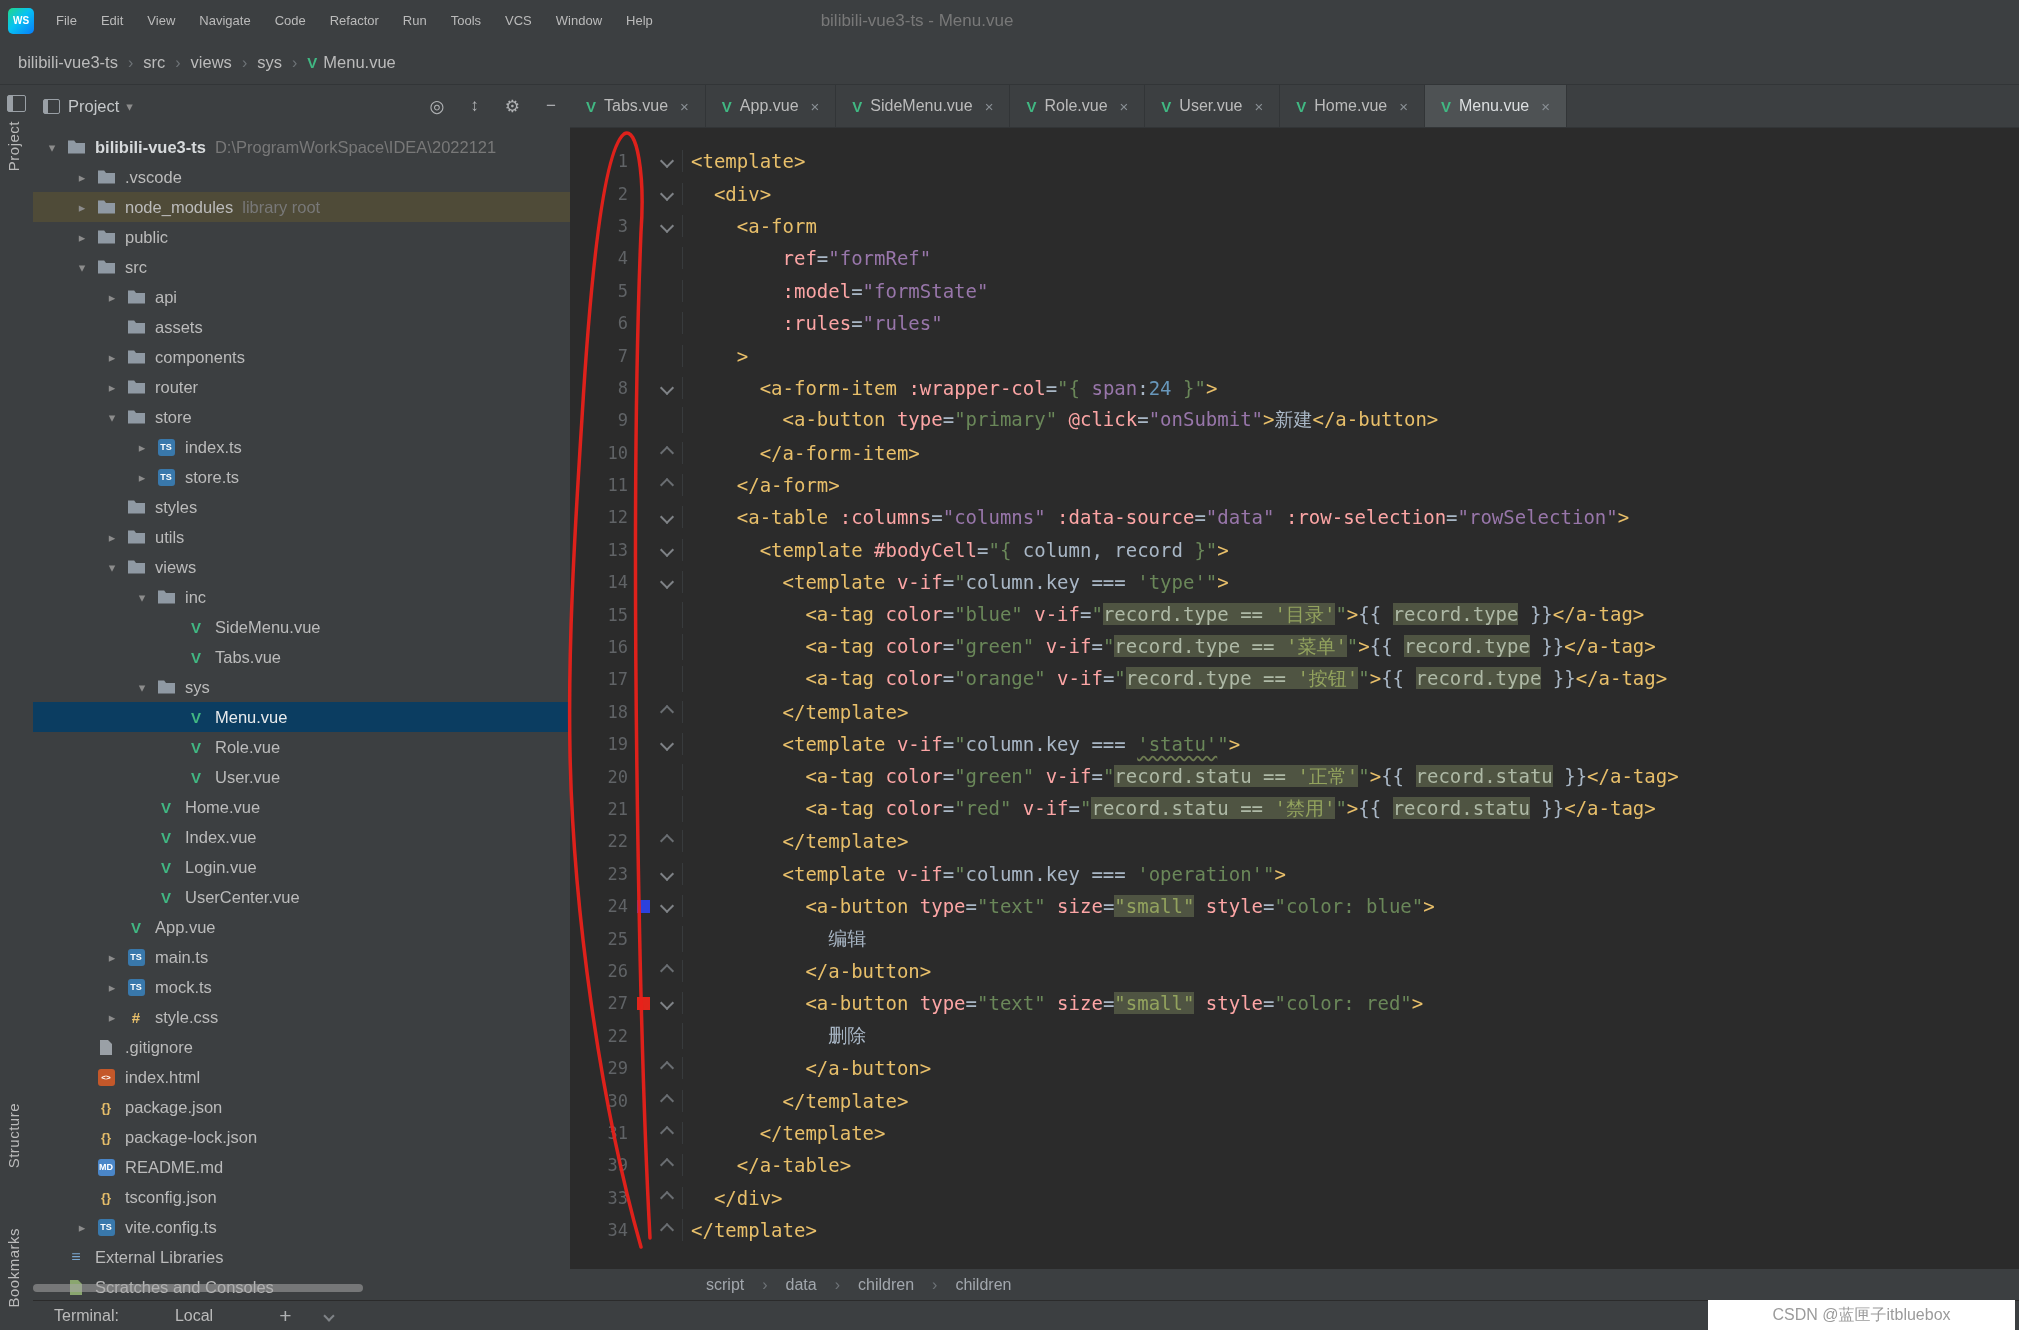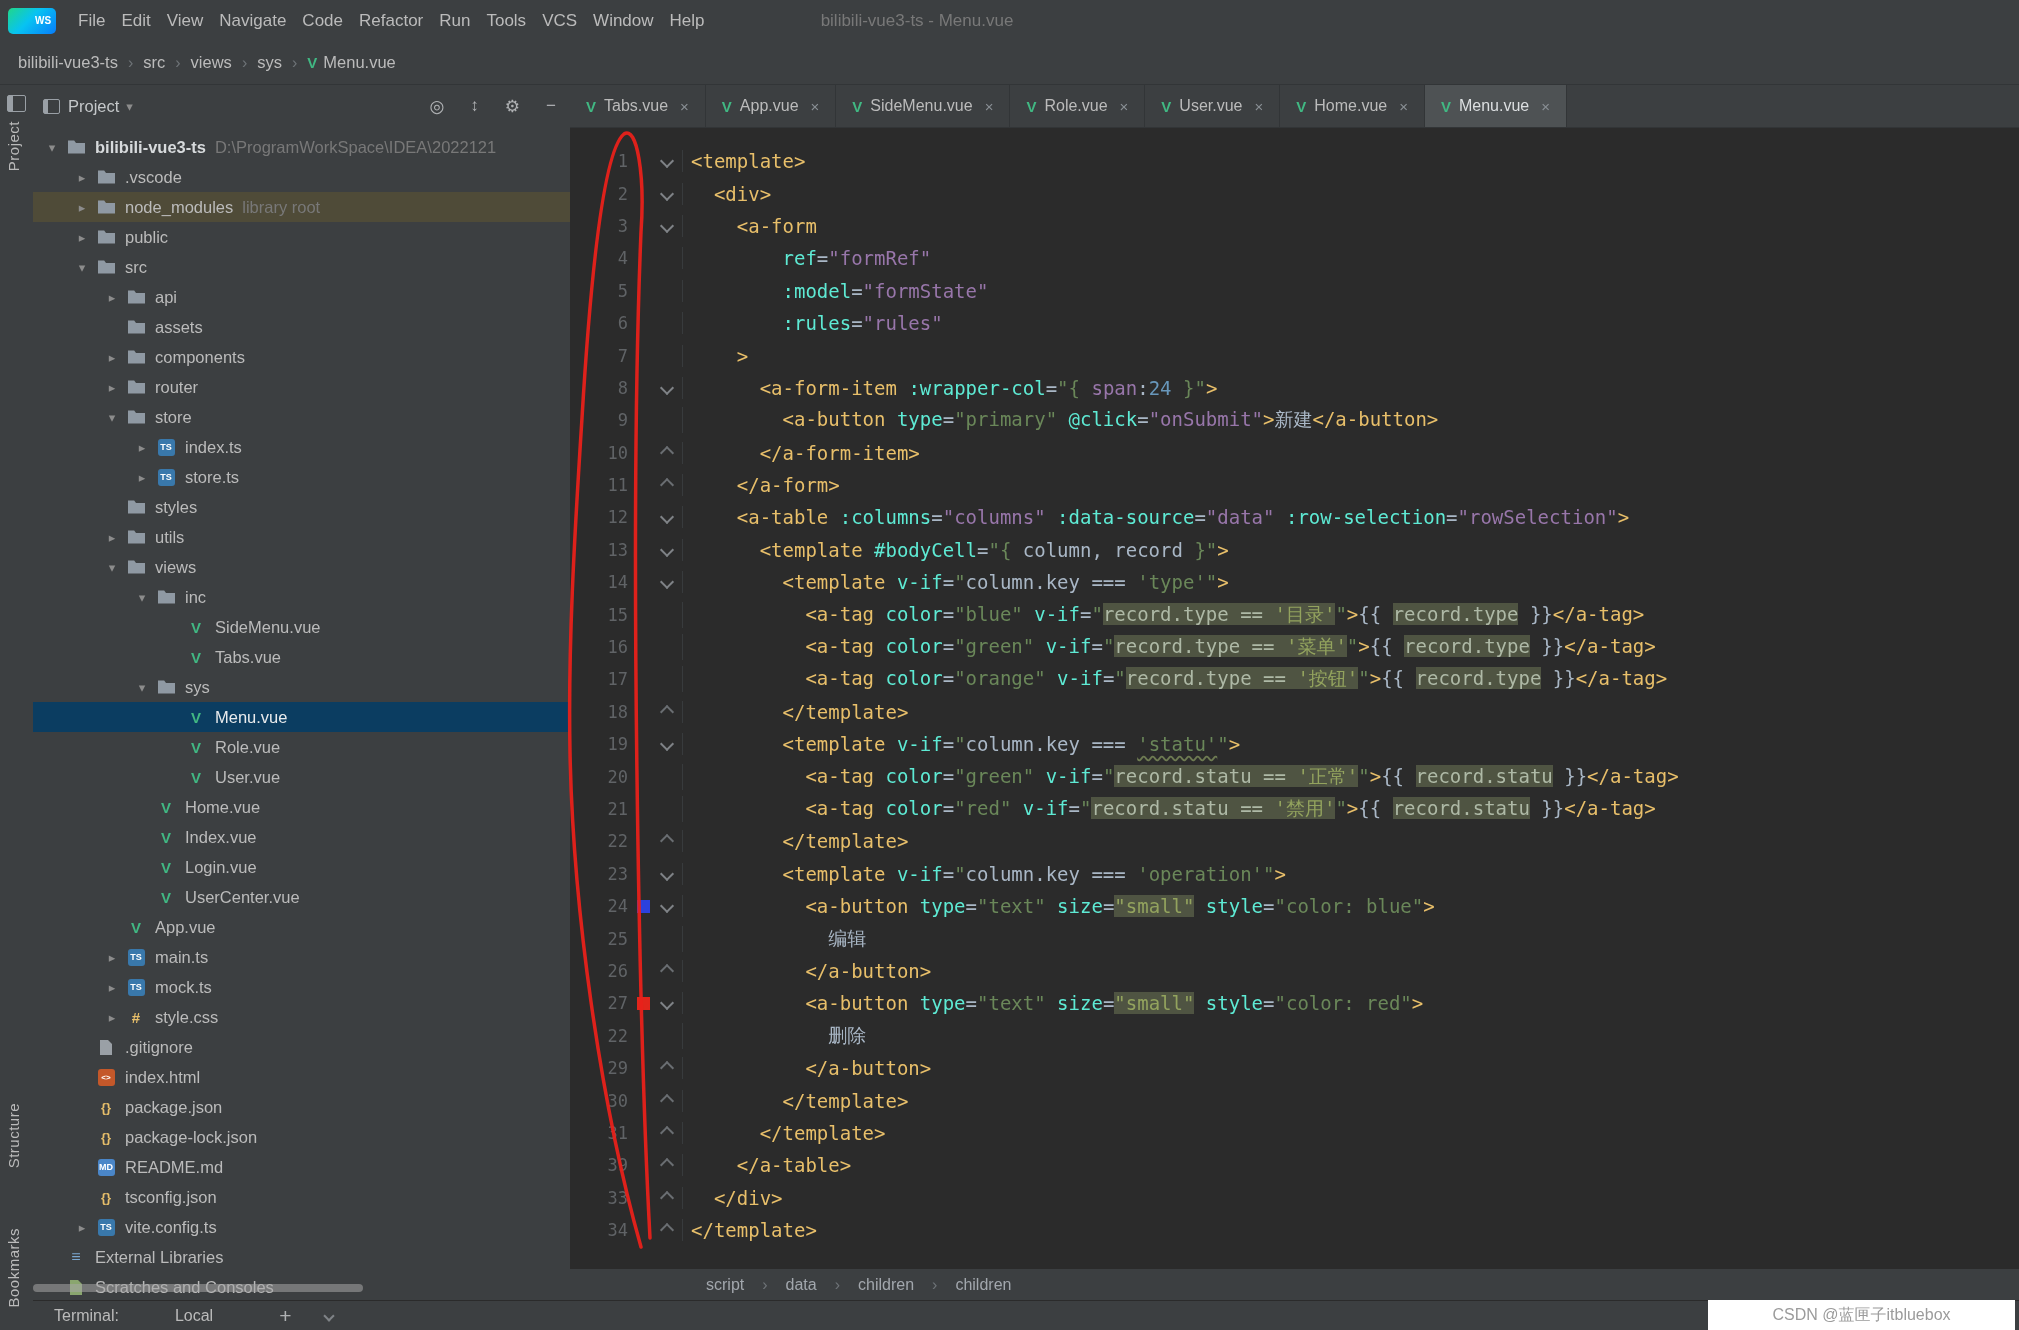--- a/index.html
+++ b/index.html
@@ -4,22 +4,22 @@
 <style>
   html,body{margin:0;padding:0;background:#1e1e1e;}
   #app{position:relative;width:2019px;height:1330px;background:#2b2b2b;overflow:hidden;
        font-family:"Liberation Sans",sans-serif;color:#bbbbbb;}
 
   
   .titlebar{position:absolute;left:0;top:0;width:2019px;height:41px;background:#3c3f41;
             border-bottom:1px solid #303233;display:flex;align-items:center;}
   .app-icon{width:26px;height:26px;margin-left:8px;border-radius:5px;flex:none;
             background:linear-gradient(135deg,#21d789,#07c3f2 45%,#087cfa);
-            color:#fff;font-size:10px;font-weight:bold;display:flex;align-items:center;justify-content:center;padding-left:22px;}
-  .menus{display:flex;gap:16px;margin-left:22px;font-size:17px;color:#bbbbbb;align-items:flex-end;}
+            color:#fff;font-size:10px;font-weight:bold;display:flex;align-items:center;justify-content:center;}
+  .menus{display:flex;gap:24px;margin-left:22px;font-size:13px;color:#bbbbbb;align-items:flex-end;}
   .menu-item{cursor:default;}
   .window-title{position:absolute;left:917px;transform:translateX(-50%);color:#787878;font-size:17px;white-space:nowrap;}
 
   
   .crumbbar{position:absolute;left:0;top:41px;width:2019px;height:44px;background:#3c3f41;
             border-bottom:1px solid #323537;display:flex;align-items:center;padding-left:18px;
             box-sizing:border-box;font-size:16.5px;color:#bbbbbb;}
   .crumb{display:flex;align-items:center;gap:6px;white-space:nowrap;}
   .crumb-sep{color:#6e7377;margin:0 10px;font-size:16px;}
   .vicon{color:var(--vue,#41b883);font-weight:bold;font-style:normal;font-size:15px;}
@@ -77,21 +77,21 @@
   .lnum{width:58px;flex:none;text-align:right;color:#606366;font-size:17px;padding-right:6px;}
   .lmark{width:18px;flex:none;display:flex;align-items:center;justify-content:center;}
   .mark-sq{width:13px;height:13px;display:inline-block;}
   .lfold{width:30px;flex:none;display:flex;align-items:center;justify-content:center;}
   .chev{width:8px;height:8px;border-right:2px solid #7f8387;border-bottom:2px solid #7f8387;display:inline-block;}
   .chev.cd{transform:rotate(45deg);}
   .chev.cu{transform:rotate(-135deg);border-color:#6a6e72;}
   .chev.small{width:6px;height:6px;border-width:2px;}
   .ltext{border-left:1px solid #383b3d;padding-left:8px;}
   .tk-t{color:#e8bf6a;}
-  .tk-a{color:#5eead4;}
+  .tk-a{color:#fca5a5;}
   .tk-w{color:#a9b7c6;}
   .tk-s{color:#6a8759;}
   .tk-e{color:#9876aa;}
   .tk-n{color:#6897bb;}
   .tk-h{color:#aeb9a6;background:var(--hl,#4f5442);}
   .tk-hs{color:#93a35e;background:var(--hl,#4f5442);text-align:right;}
   .tk-su{color:#6a8759;text-decoration-line:underline;text-decoration-style:wavy;
          text-decoration-color:#6e7b52;text-underline-offset:4px;}
 
   

